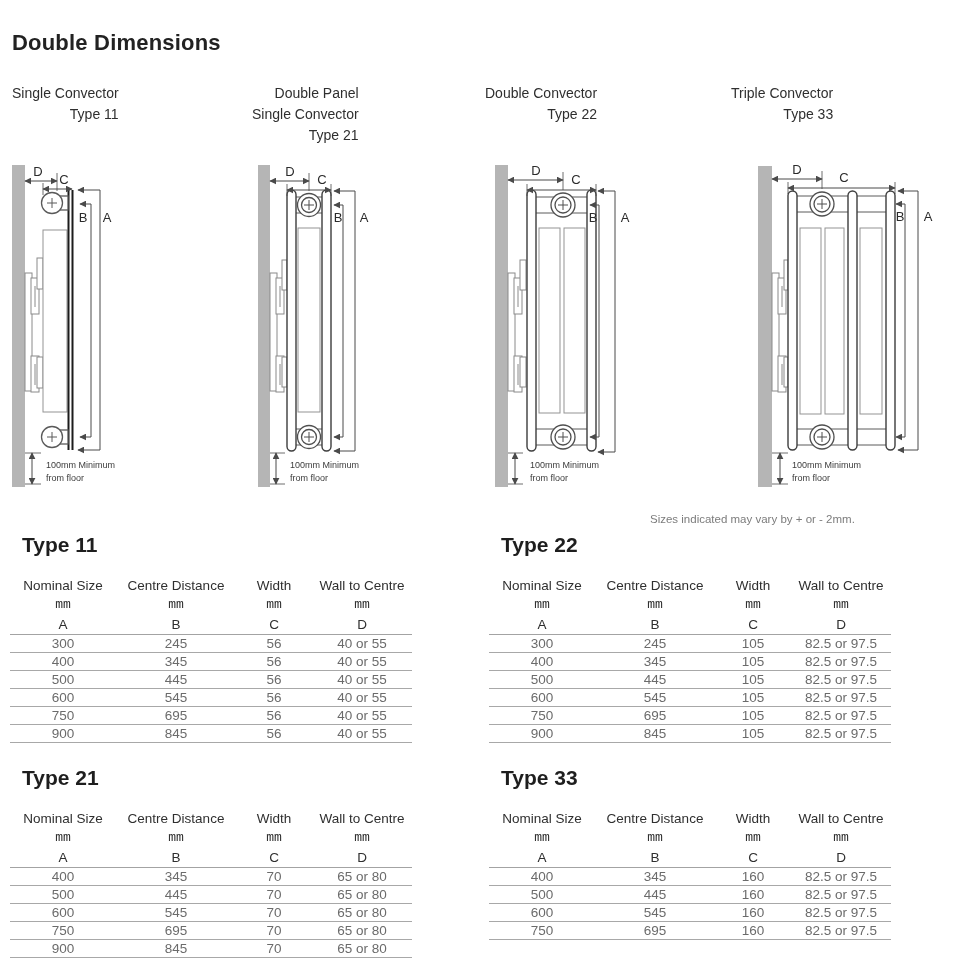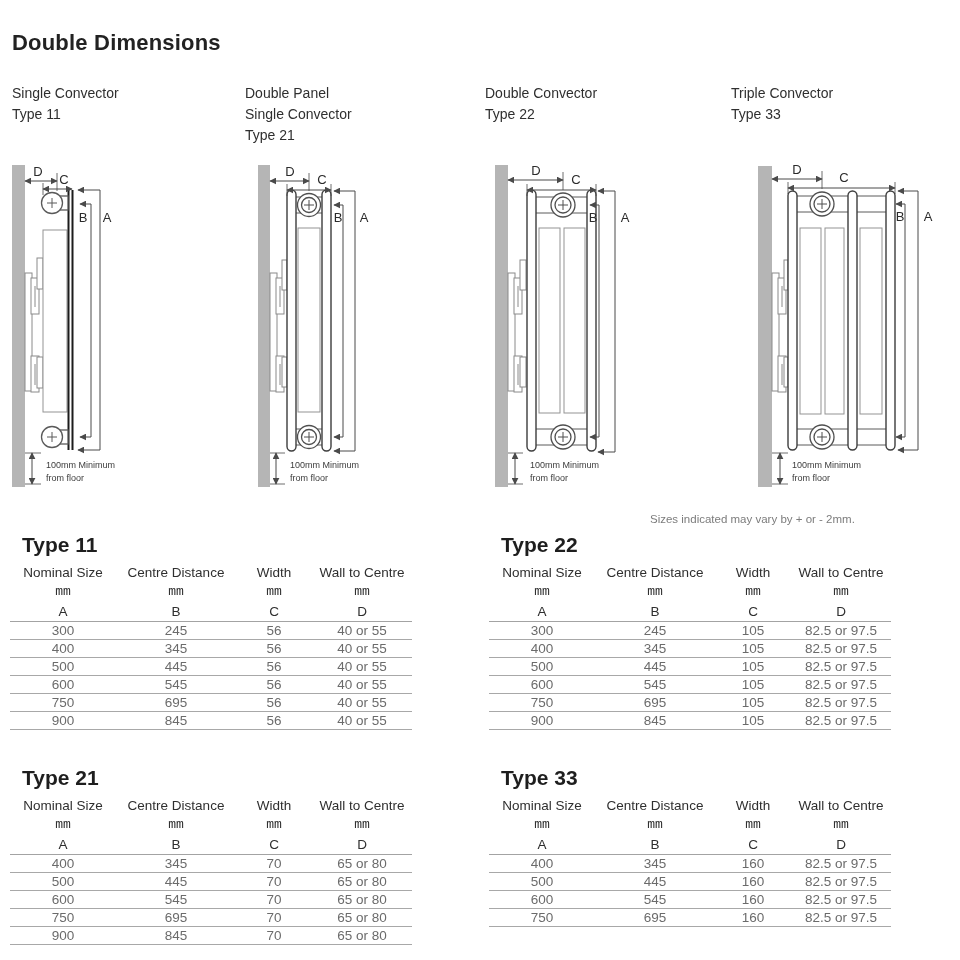--- a/index.html
+++ b/index.html
@@ -4,52 +4,52 @@
 <style>
   html,body{margin:0;padding:0;}
   body{
     width:960px;height:960px;background:#ffffff;position:relative;overflow:hidden;
     font-family:"Liberation Sans", sans-serif;color:#2b2b2b;
   }
   h1.page-title{
     margin:0;font-size:22px;font-weight:bold;letter-spacing:.2px;color:#222;
     position:absolute;left:12px;top:30px;
   }
-  .colhead{position:absolute;top:83px;font-size:14px;line-height:21px;color:#2f2f2f;}
+  .colhead{position:absolute;top:83px;font-size:14px;line-height:21px;color:#2f2f2f;text-align:right;}
   .diag{position:absolute;top:160px;}
   .diag text{font-family:"Liberation Sans", sans-serif;}
   .dim-label{font-size:13px;fill:#2b2b2b;}
   .floor-note{font-size:9px;fill:#3c3c3c;}
   .vary-note{
     position:absolute;left:650px;top:513px;width:300px;text-align:left;
     font-size:11.5px;color:#7c7c7c;
   }
   .tblock{position:absolute;width:403px;}
   .tblock h2{margin:0 0 0 12px;font-size:21px;line-height:23px;font-weight:bold;color:#1e1e1e;}
-  table.dims{border-collapse:collapse;table-layout:fixed;width:402px;margin-top:6px;}
+  table.dims{border-collapse:collapse;table-layout:fixed;width:402px;margin-top:19px;}
   table.dims col.c1{width:106px}
   table.dims col.c2{width:120px}
   table.dims col.c3{width:76px}
   table.dims col.c4{width:100px}
   table.dims th, table.dims td{text-align:center;font-weight:normal;padding:0;}
   table.dims thead tr.names th{font-size:13.5px;color:#2f2f2f;height:20px;}
   table.dims thead tr.units th{font-size:13px;color:#2f2f2f;height:19px;font-family:Liberation Mono, monospace;}
   table.dims thead tr.letters th{font-size:13.5px;color:#2f2f2f;height:20px;border-bottom:1px solid #a3a3a3;}
   table.dims tbody td{font-size:13.5px;color:#6b6b6b;height:17px;border-bottom:1px solid #a8a8a8;}
 </style>
 </head>
 <body>
 
 <h1 class="page-title">Double Dimensions</h1>
 
 <div class="colhead" style="left:12px">
   <div>Single Convector</div>
   <div>Type 11</div>
 </div>
-<div class="colhead" style="left:245px">
+<div class="colhead" style="left:252px">
   <div>Double Panel</div>
   <div>Single Convector</div>
   <div>Type 21</div>
 </div>
 <div class="colhead" style="left:485px">
   <div>Double Convector</div>
   <div>Type 22</div>
 </div>
 <div class="colhead" style="left:731px">
   <div>Triple Convector</div>

